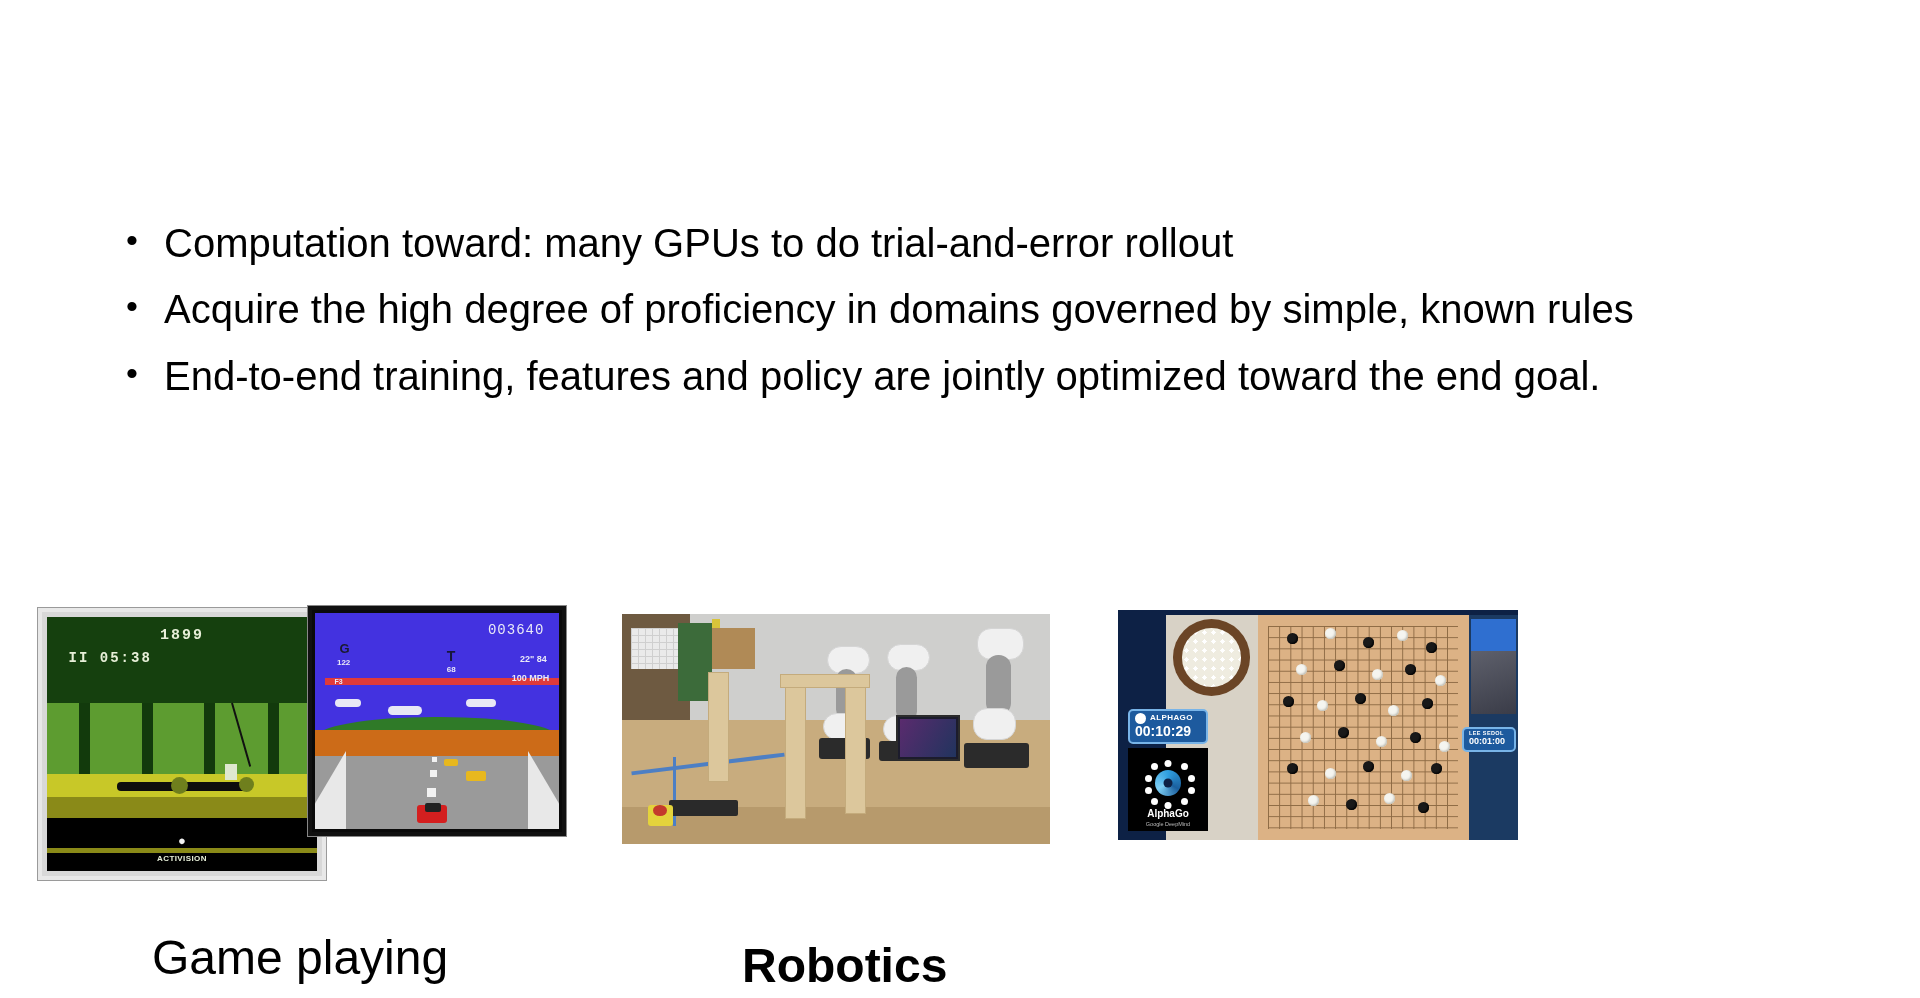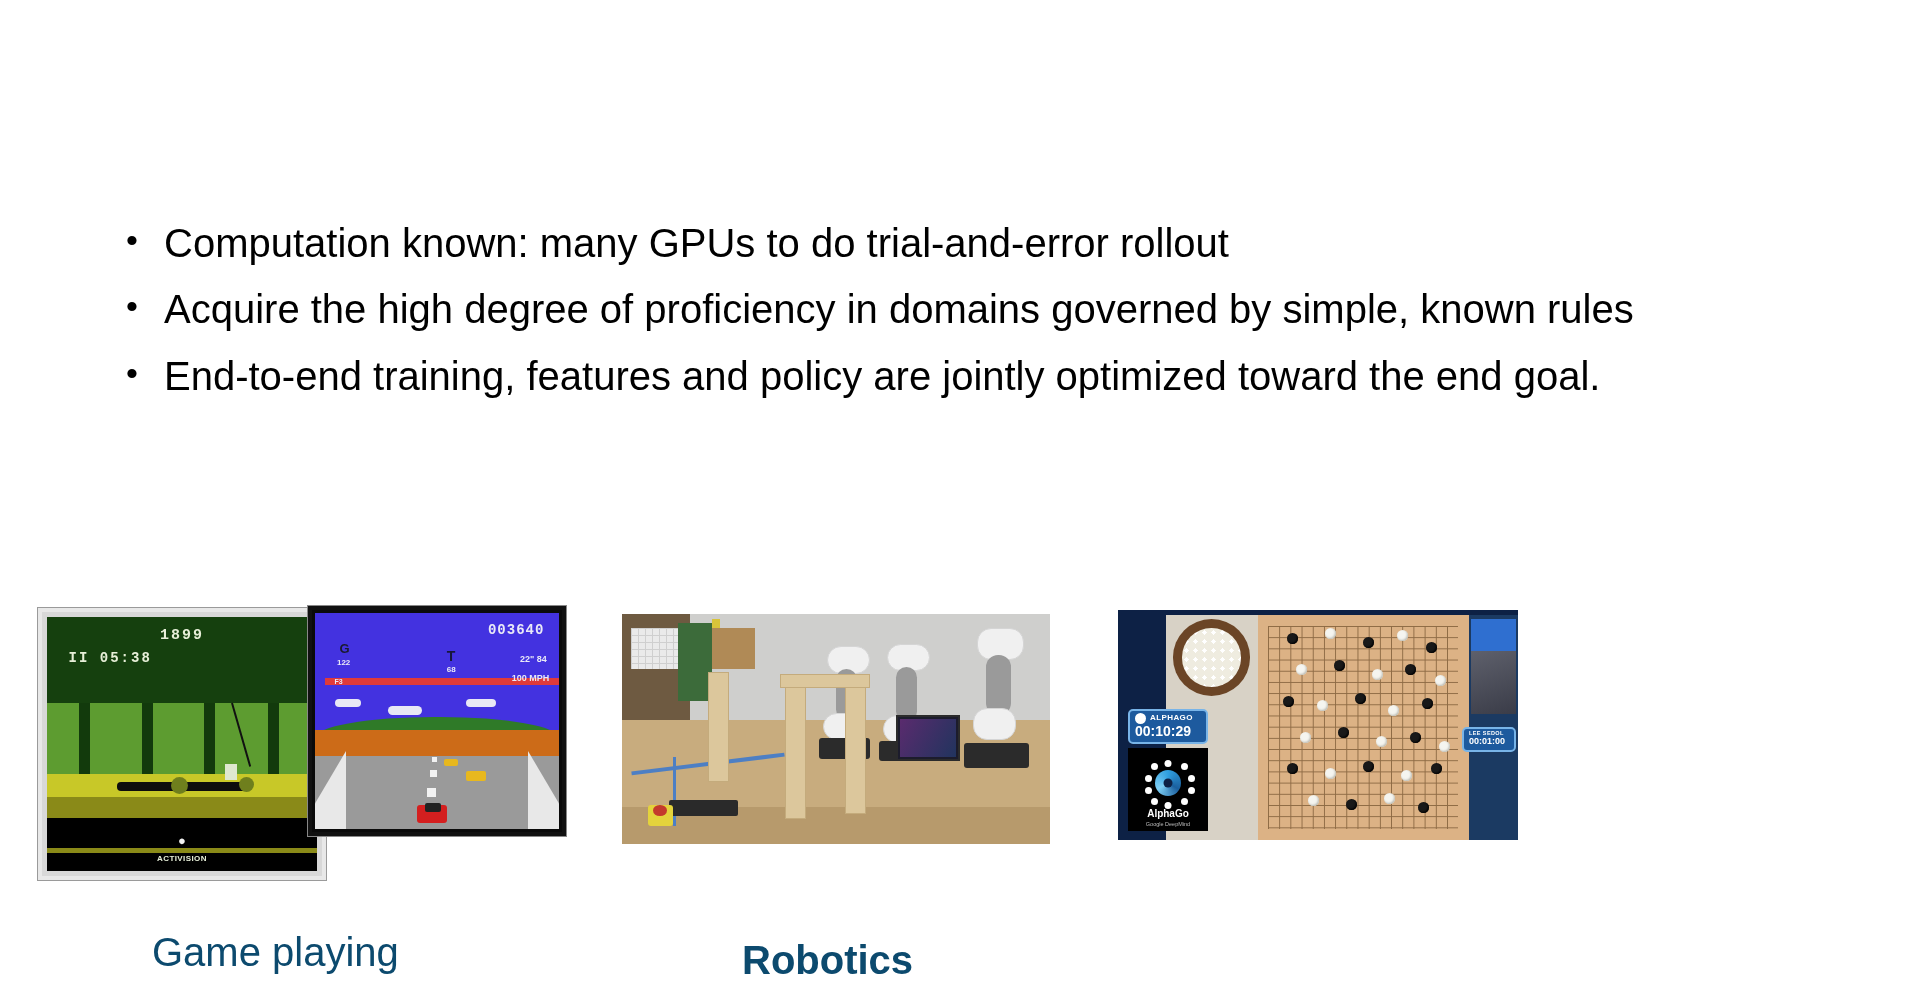--- a/index.html
+++ b/index.html
@@ -94,21 +94,21 @@
   .en-hills  { position:absolute; left:0; right:0; top:48%; height:10%; background:#2f7a28;
                border-radius: 50% 50% 0 0 / 100% 100% 0 0; }
   .en-dirt   { position:absolute; left:0; right:0; top:54%; height:12%; background:#cc6b18; }
   .en-road   { position:absolute; left:0; right:0; top:66%; bottom:0; background:#9a9a9a; }
   .en-roadL  { position:absolute; bottom:0; left:-6%; width:0; height:0;
                border-left: 46px solid transparent; border-bottom: 78px solid #e8e8e8; }
   .en-roadR  { position:absolute; bottom:0; right:-6%; width:0; height:0;
                border-right: 46px solid transparent; border-bottom: 78px solid #e8e8e8; }
   .en-redbar { position:absolute; left:4%; right:0; top:30%; height:7px; background:#e03a3a; }
   .en-score  { position:absolute; right:6%; top:4%; color:#e9e9f7;
-               font-family:"Liberation Mono", monospace; font-weight:bold; font-size:14px; letter-spacing:1px;}
+               font-family:"Liberation Mono", monospace; font-weight:normal; font-size:14px; letter-spacing:1px;}
   .en-flag   { position:absolute; left:10%; top:13%; color:#1a1a2e; font-size:13px; font-weight:bold; }
   .en-left1  { position:absolute; left:9%; top:21%; color:#e9e9f7; font-size:8px; font-weight:bold; }
   .en-left2  { position:absolute; left:8%; top:30%; color:#e9e9f7; font-size:7px; font-weight:bold; }
   .en-mid    { position:absolute; left:54%; top:16%; color:#17173a; font-size:14px; font-weight:bold; }
   .en-midn   { position:absolute; left:54%; top:24%; color:#e9e9f7; font-size:8px; font-weight:bold; }
   .en-r1     { position:absolute; right:5%; top:19%; color:#e9e9f7; font-size:9px; font-weight:bold; }
   .en-r2     { position:absolute; right:4%; top:28%; color:#e9e9f7; font-size:9px; font-weight:bold; }
   .en-car    { position:absolute; left:42%; bottom:3%; width:30px; height:18px; background:#d41f1f; border-radius:3px;}
   .en-car2   { position:absolute; left:45%; bottom:8%; width:16px; height:9px; background:#222; border-radius:2px;}
   .en-opp    { position:absolute; left:62%; bottom:22%; width:20px; height:10px; background:#e8b81e; border-radius:2px;}
@@ -184,39 +184,39 @@
                transform:translate(-50%,-50%); }
   .ag-ring i { position:absolute; width:7px; height:7px; border-radius:50%; background:#fff; }
   .ag-name   { position:absolute; left:0; right:0; bottom:14%; text-align:center; color:#fff;
                font-size:10px; font-weight:bold; }
   .ag-sub    { position:absolute; left:0; right:0; bottom:5%; text-align:center; color:#bcbcbc;
                font-size:5.5px; }
 
   
   .caption {
     position: absolute;
-    font-size: 40px;
-    color: #0c4a6e;
+    font-size: 48px;
+    color: #000000;
     white-space: nowrap;
     text-align: center;
   }
   .cap-game   { left: 152px; top: 930px; }
   .cap-robot  { left: 742px; top: 938px; font-weight: bold; }
   .cap-alpha  { left: 1064px; top: 938px; }
 </style>
 </head>
 <body>
 
 <div class="slide">
 
 
   <div class="bullets">
     <div class="bullet-row">
       <span class="bullet-dot">•</span>
-      <span class="bullet-text">Computation known: many GPUs to do trial-and-error rollout</span>
+      <span class="bullet-text">Computation toward: many GPUs to do trial-and-error rollout</span>
     </div>
     <div class="bullet-row">
       <span class="bullet-dot">•</span>
       <span class="bullet-text">Acquire the high degree of proficiency in domains governed by simple, known rules</span>
     </div>
     <div class="bullet-row">
       <span class="bullet-dot">•</span>
       <span class="bullet-text">End-to-end training, features and policy are jointly optimized toward the end goal.</span>
     </div>
   </div>

